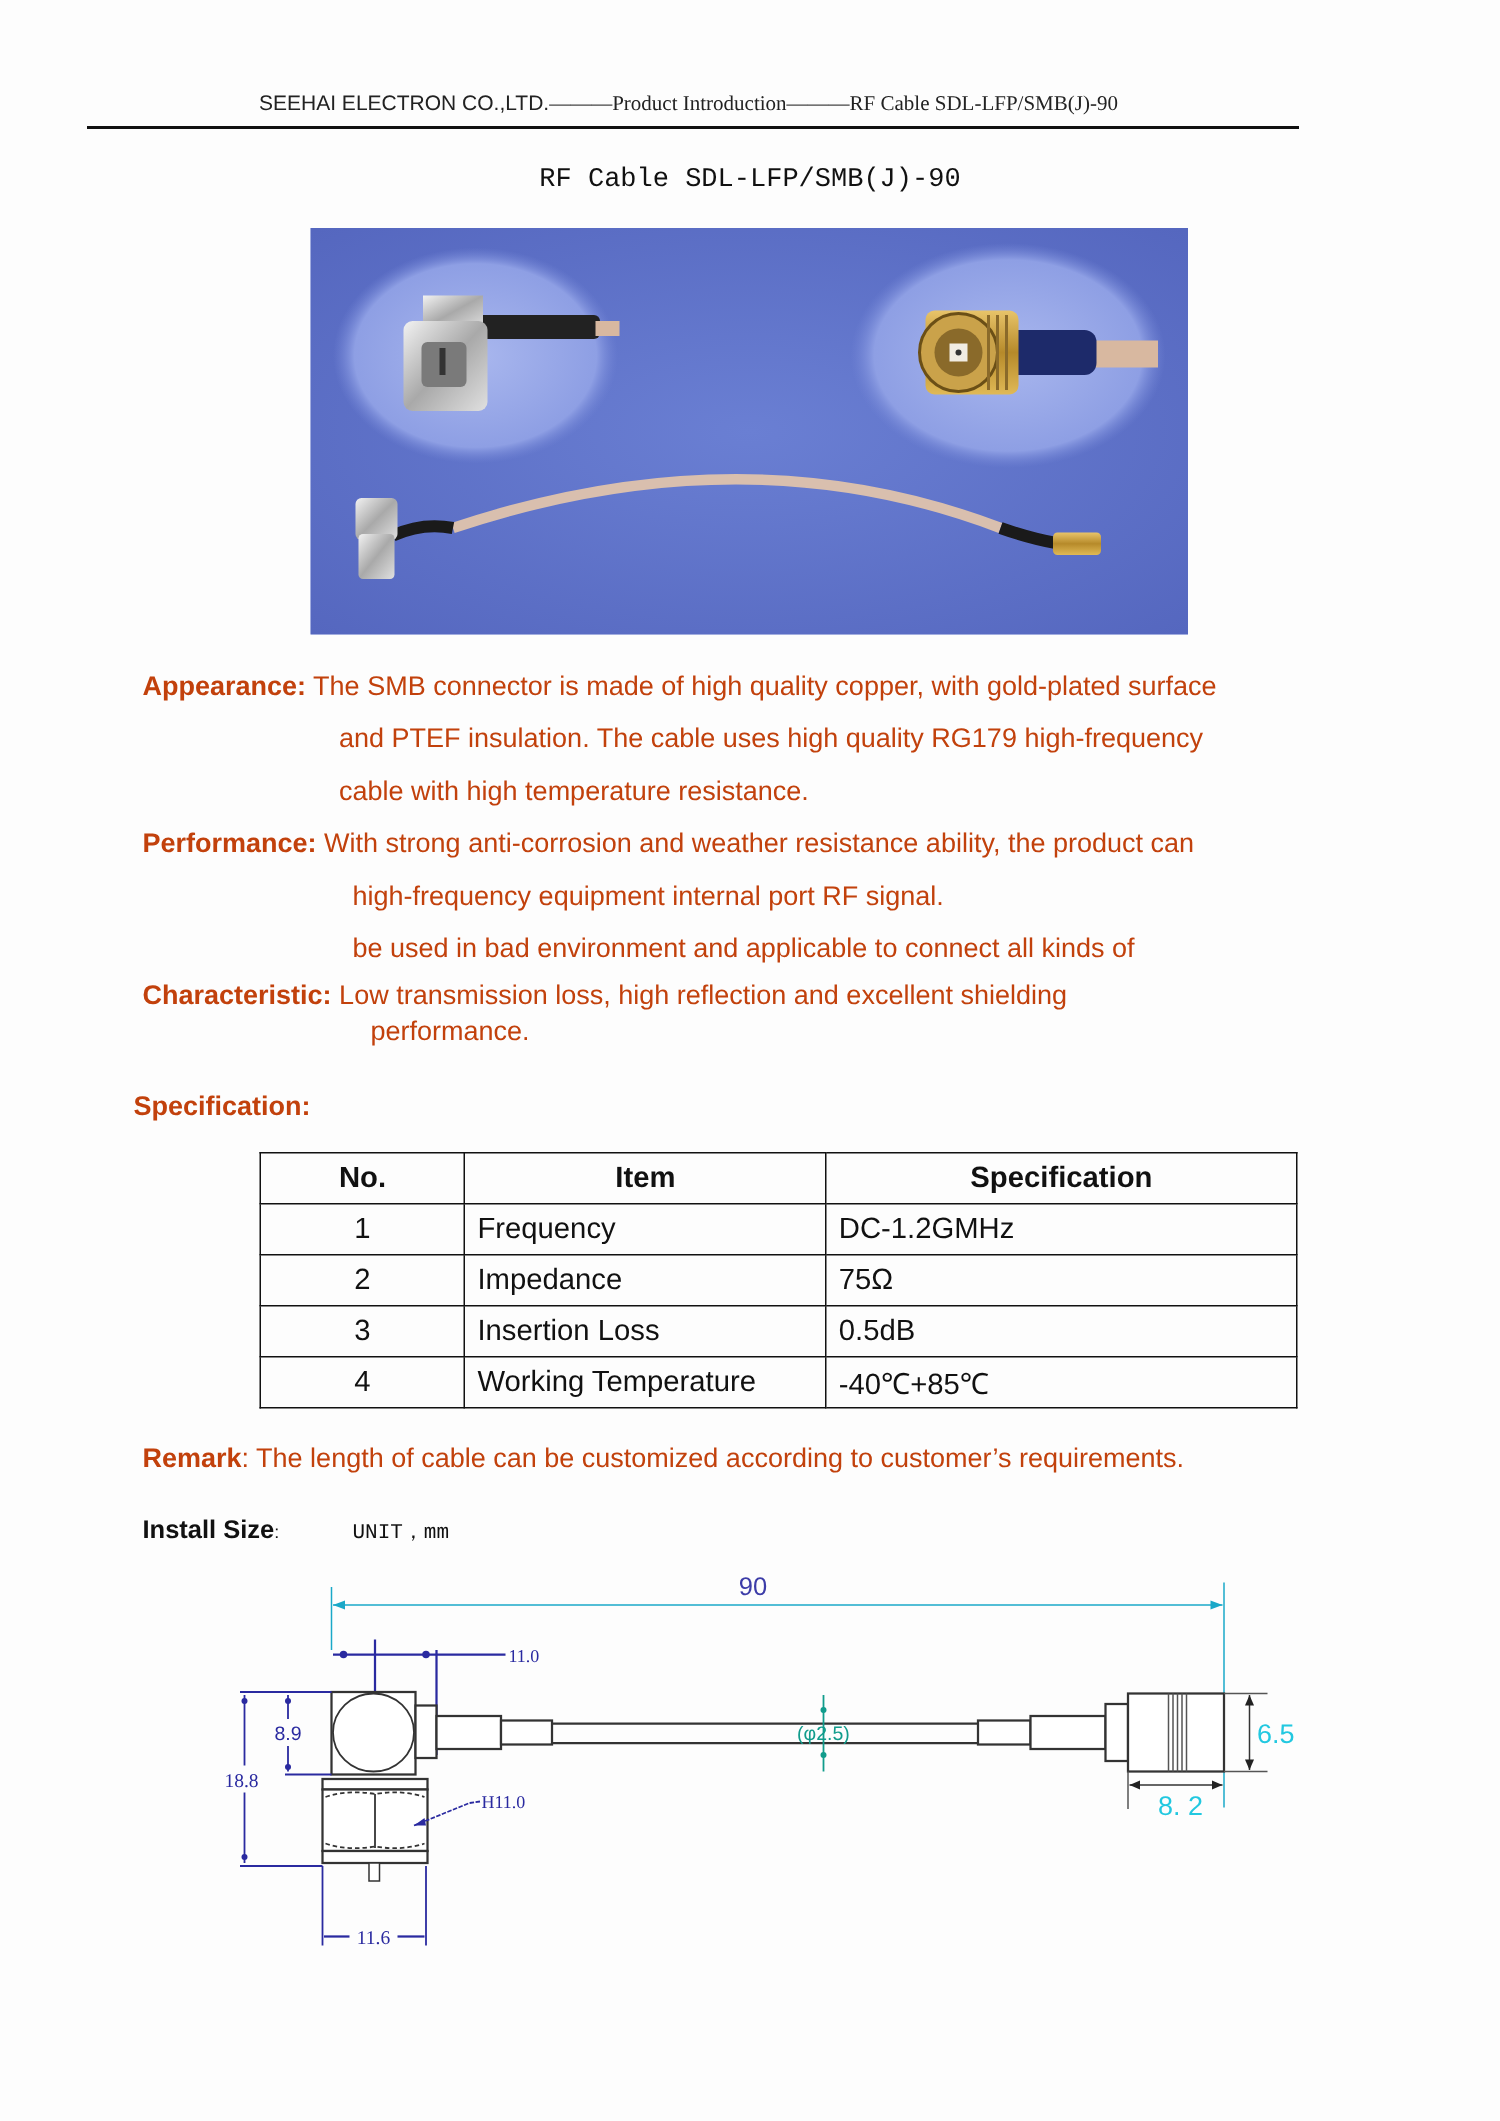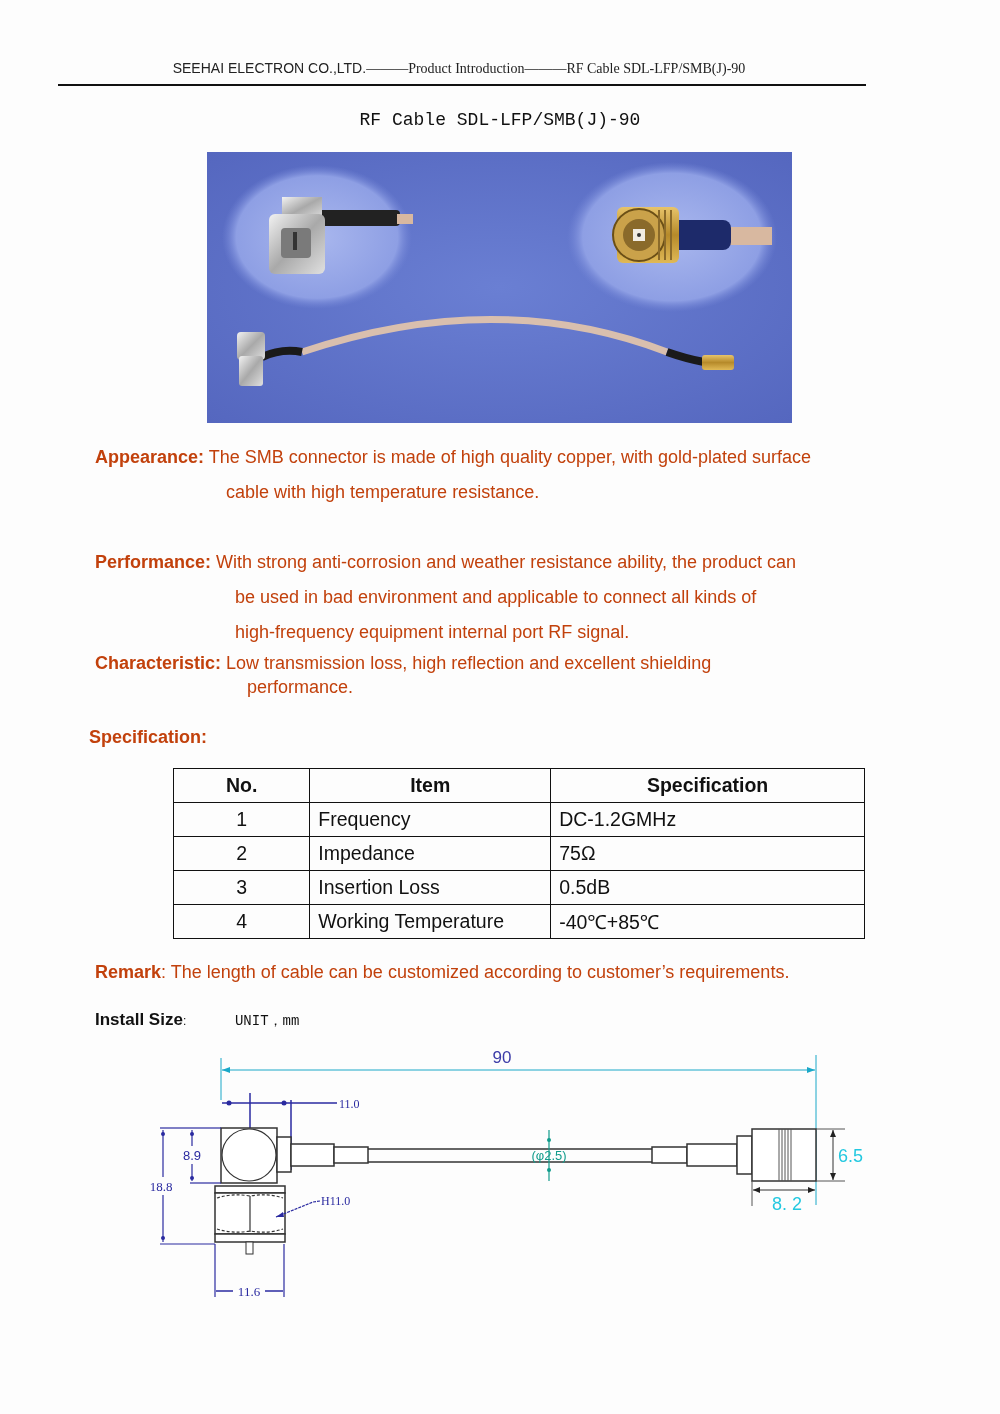--- a/index.html
+++ b/index.html
@@ -77,27 +77,28 @@
     <path d="M55 205 Q75 196 95 200" stroke="#1a1a1a" stroke-width="8" fill="none"></path>
     <path d="M460 200 Q480 207 497 210" stroke="#1a1a1a" stroke-width="8" fill="none"></path>
     <rect x="495" y="203" width="32" height="15" rx="3" fill="url(#gold)"></rect>
     <rect x="30" y="180" width="28" height="28" rx="4" fill="url(#silver)"></rect>
     <rect x="32" y="204" width="24" height="30" rx="3" fill="url(#silver)"></rect>
   </svg>
 </div>
 
 <div class="para" style="left:95px; top:440px;">
   <div><b>Appearance:</b> <span>The SMB connector is made of high quality copper, with gold-plated surface</span></div>
+  <div style="padding-left:131px;">and PTEF insulation. The cable uses high quality RG179 high-frequency</div>
   <div style="padding-left:131px;">cable with high temperature resistance.</div>
 </div>
 
 <div class="para" style="left:95px; top:545px;">
   <div><b>Performance:</b> <span>With strong anti-corrosion and weather resistance ability, the product can</span></div>
+  <div style="padding-left:140px;">high-frequency equipment internal port RF signal.</div>
   <div style="padding-left:140px;">be used in bad environment and applicable to connect all kinds of</div>
-  <div style="padding-left:140px;">high-frequency equipment internal port RF signal.</div>
 </div>
 
 <div class="para" style="left:95px; top:651px; line-height:24px;">
   <div><b>Characteristic:</b> <span>Low transmission loss, high reflection and excellent shielding</span></div>
   <div style="padding-left:152px;">performance.</div>
 </div>
 
 <div class="para" style="left:89px; top:720px;"><b>Specification:</b></div>
 
 <table class="spec-table">

